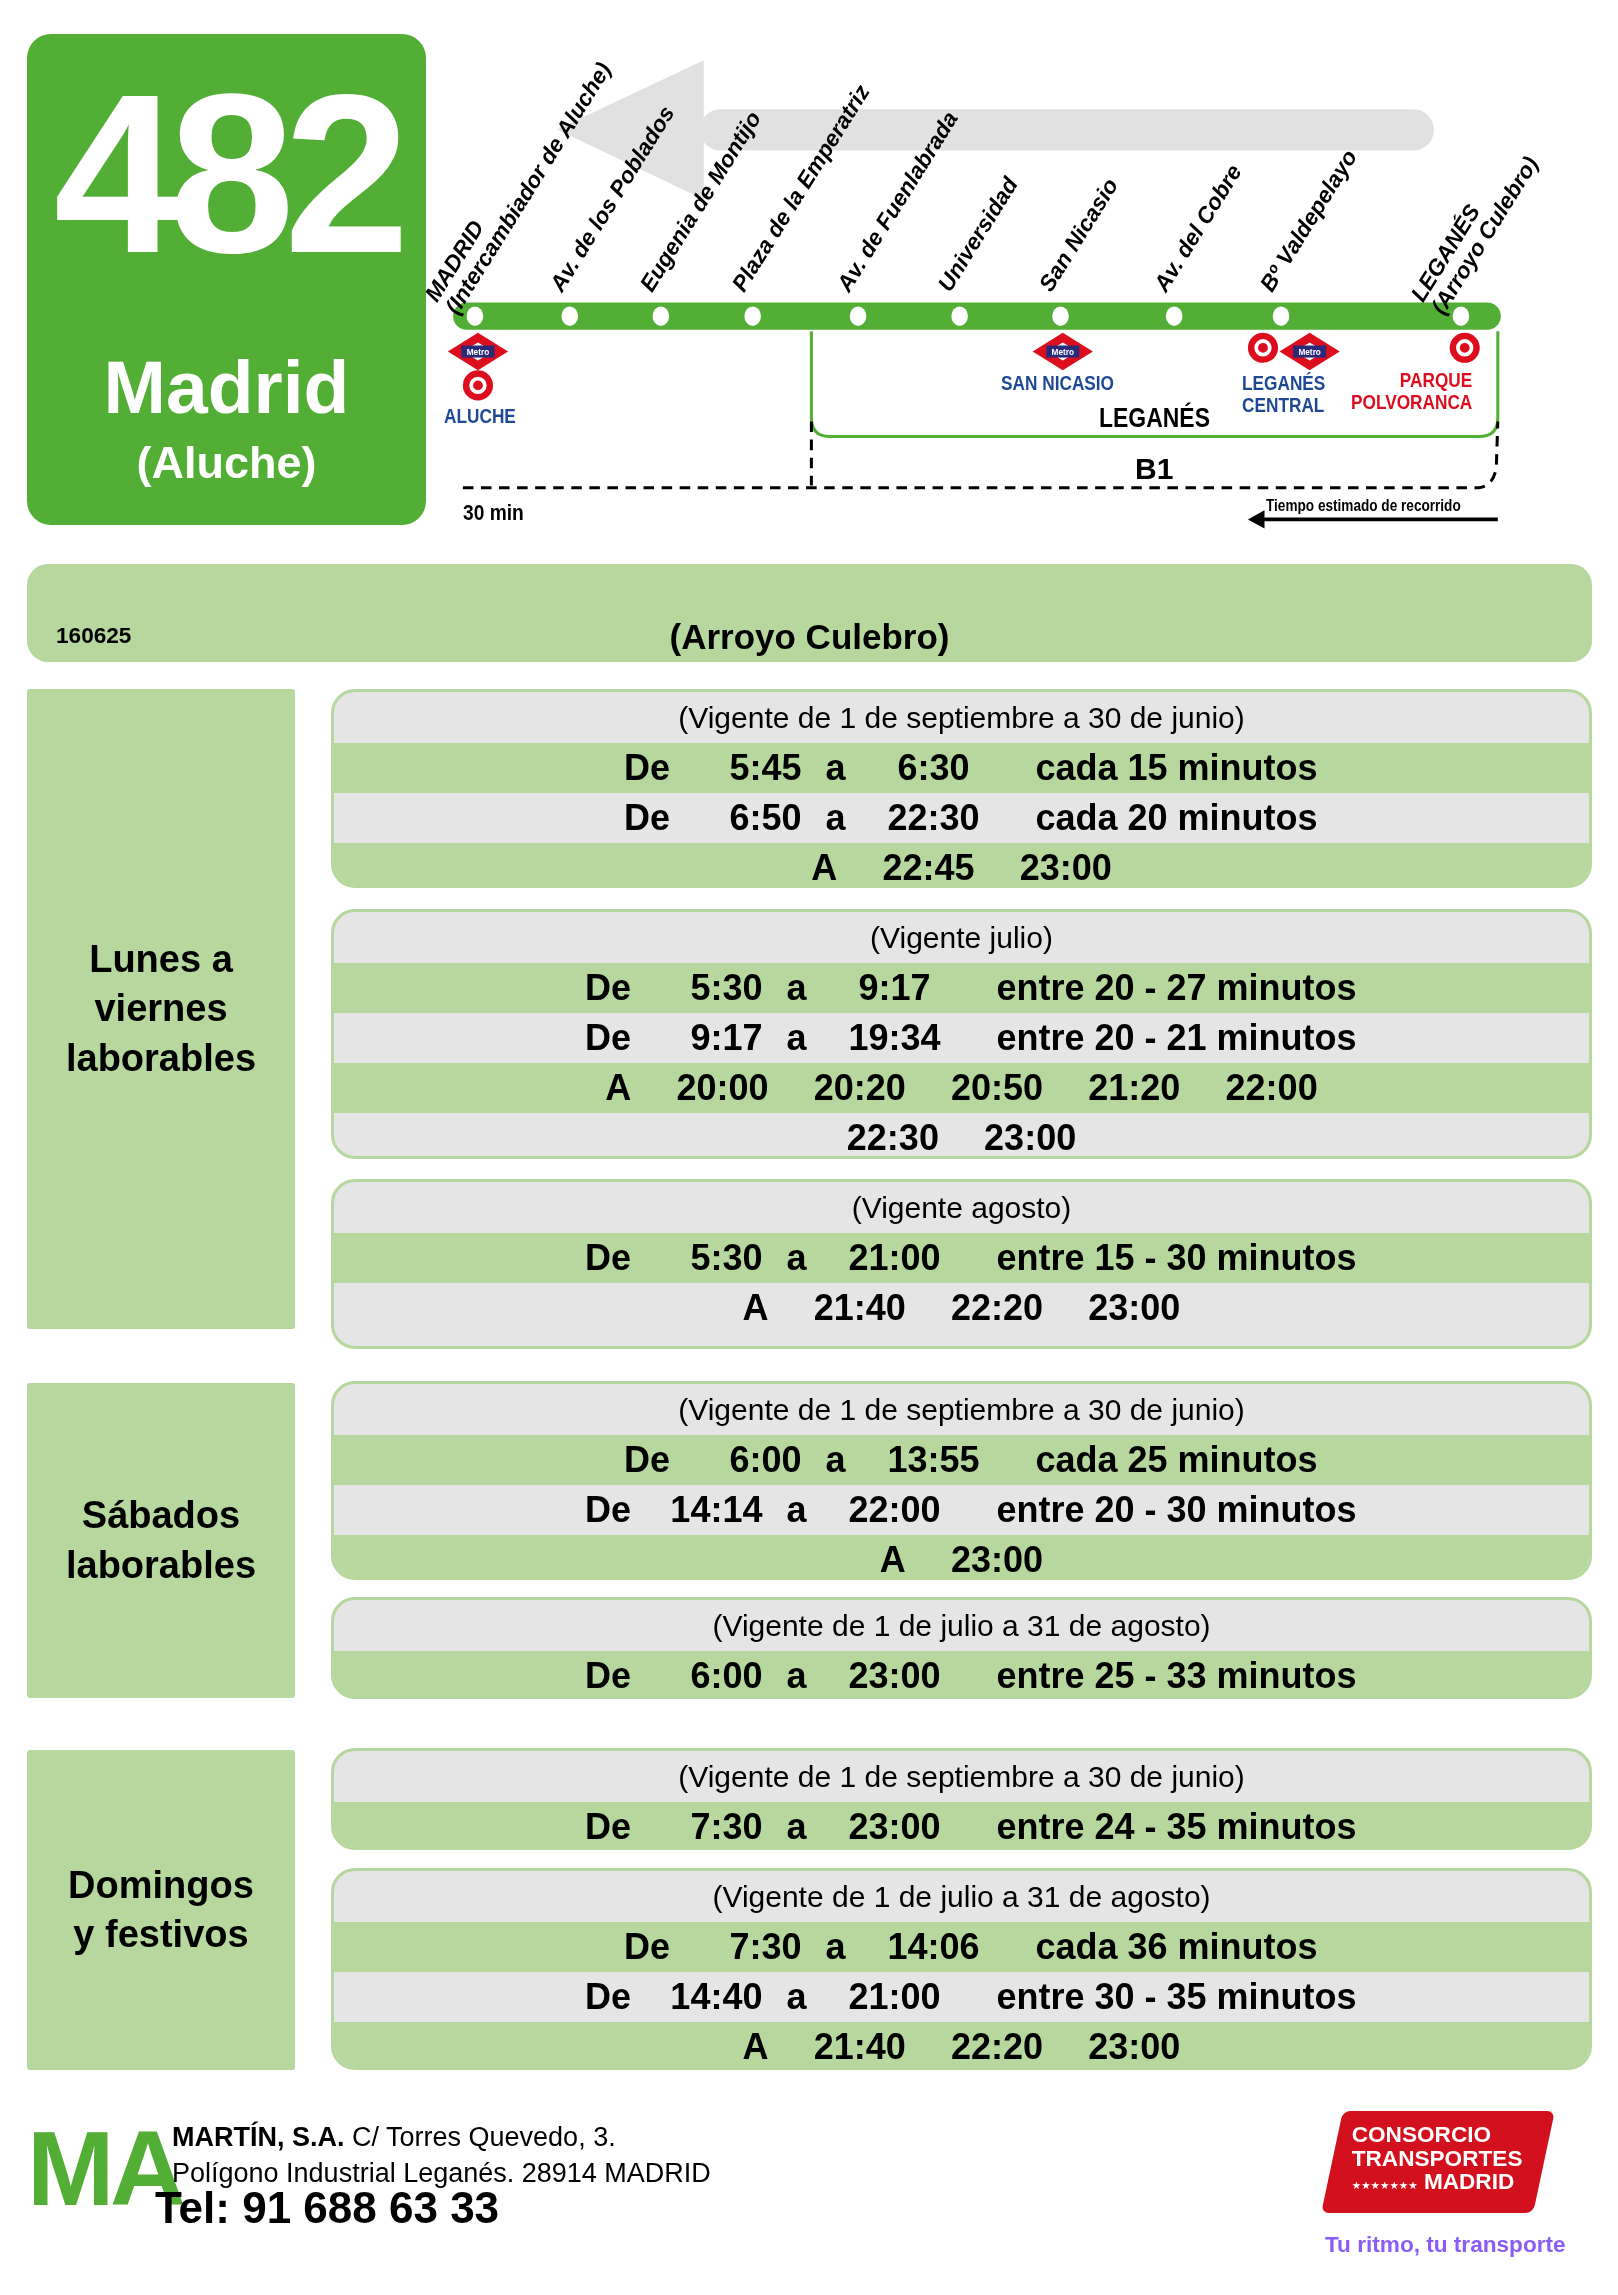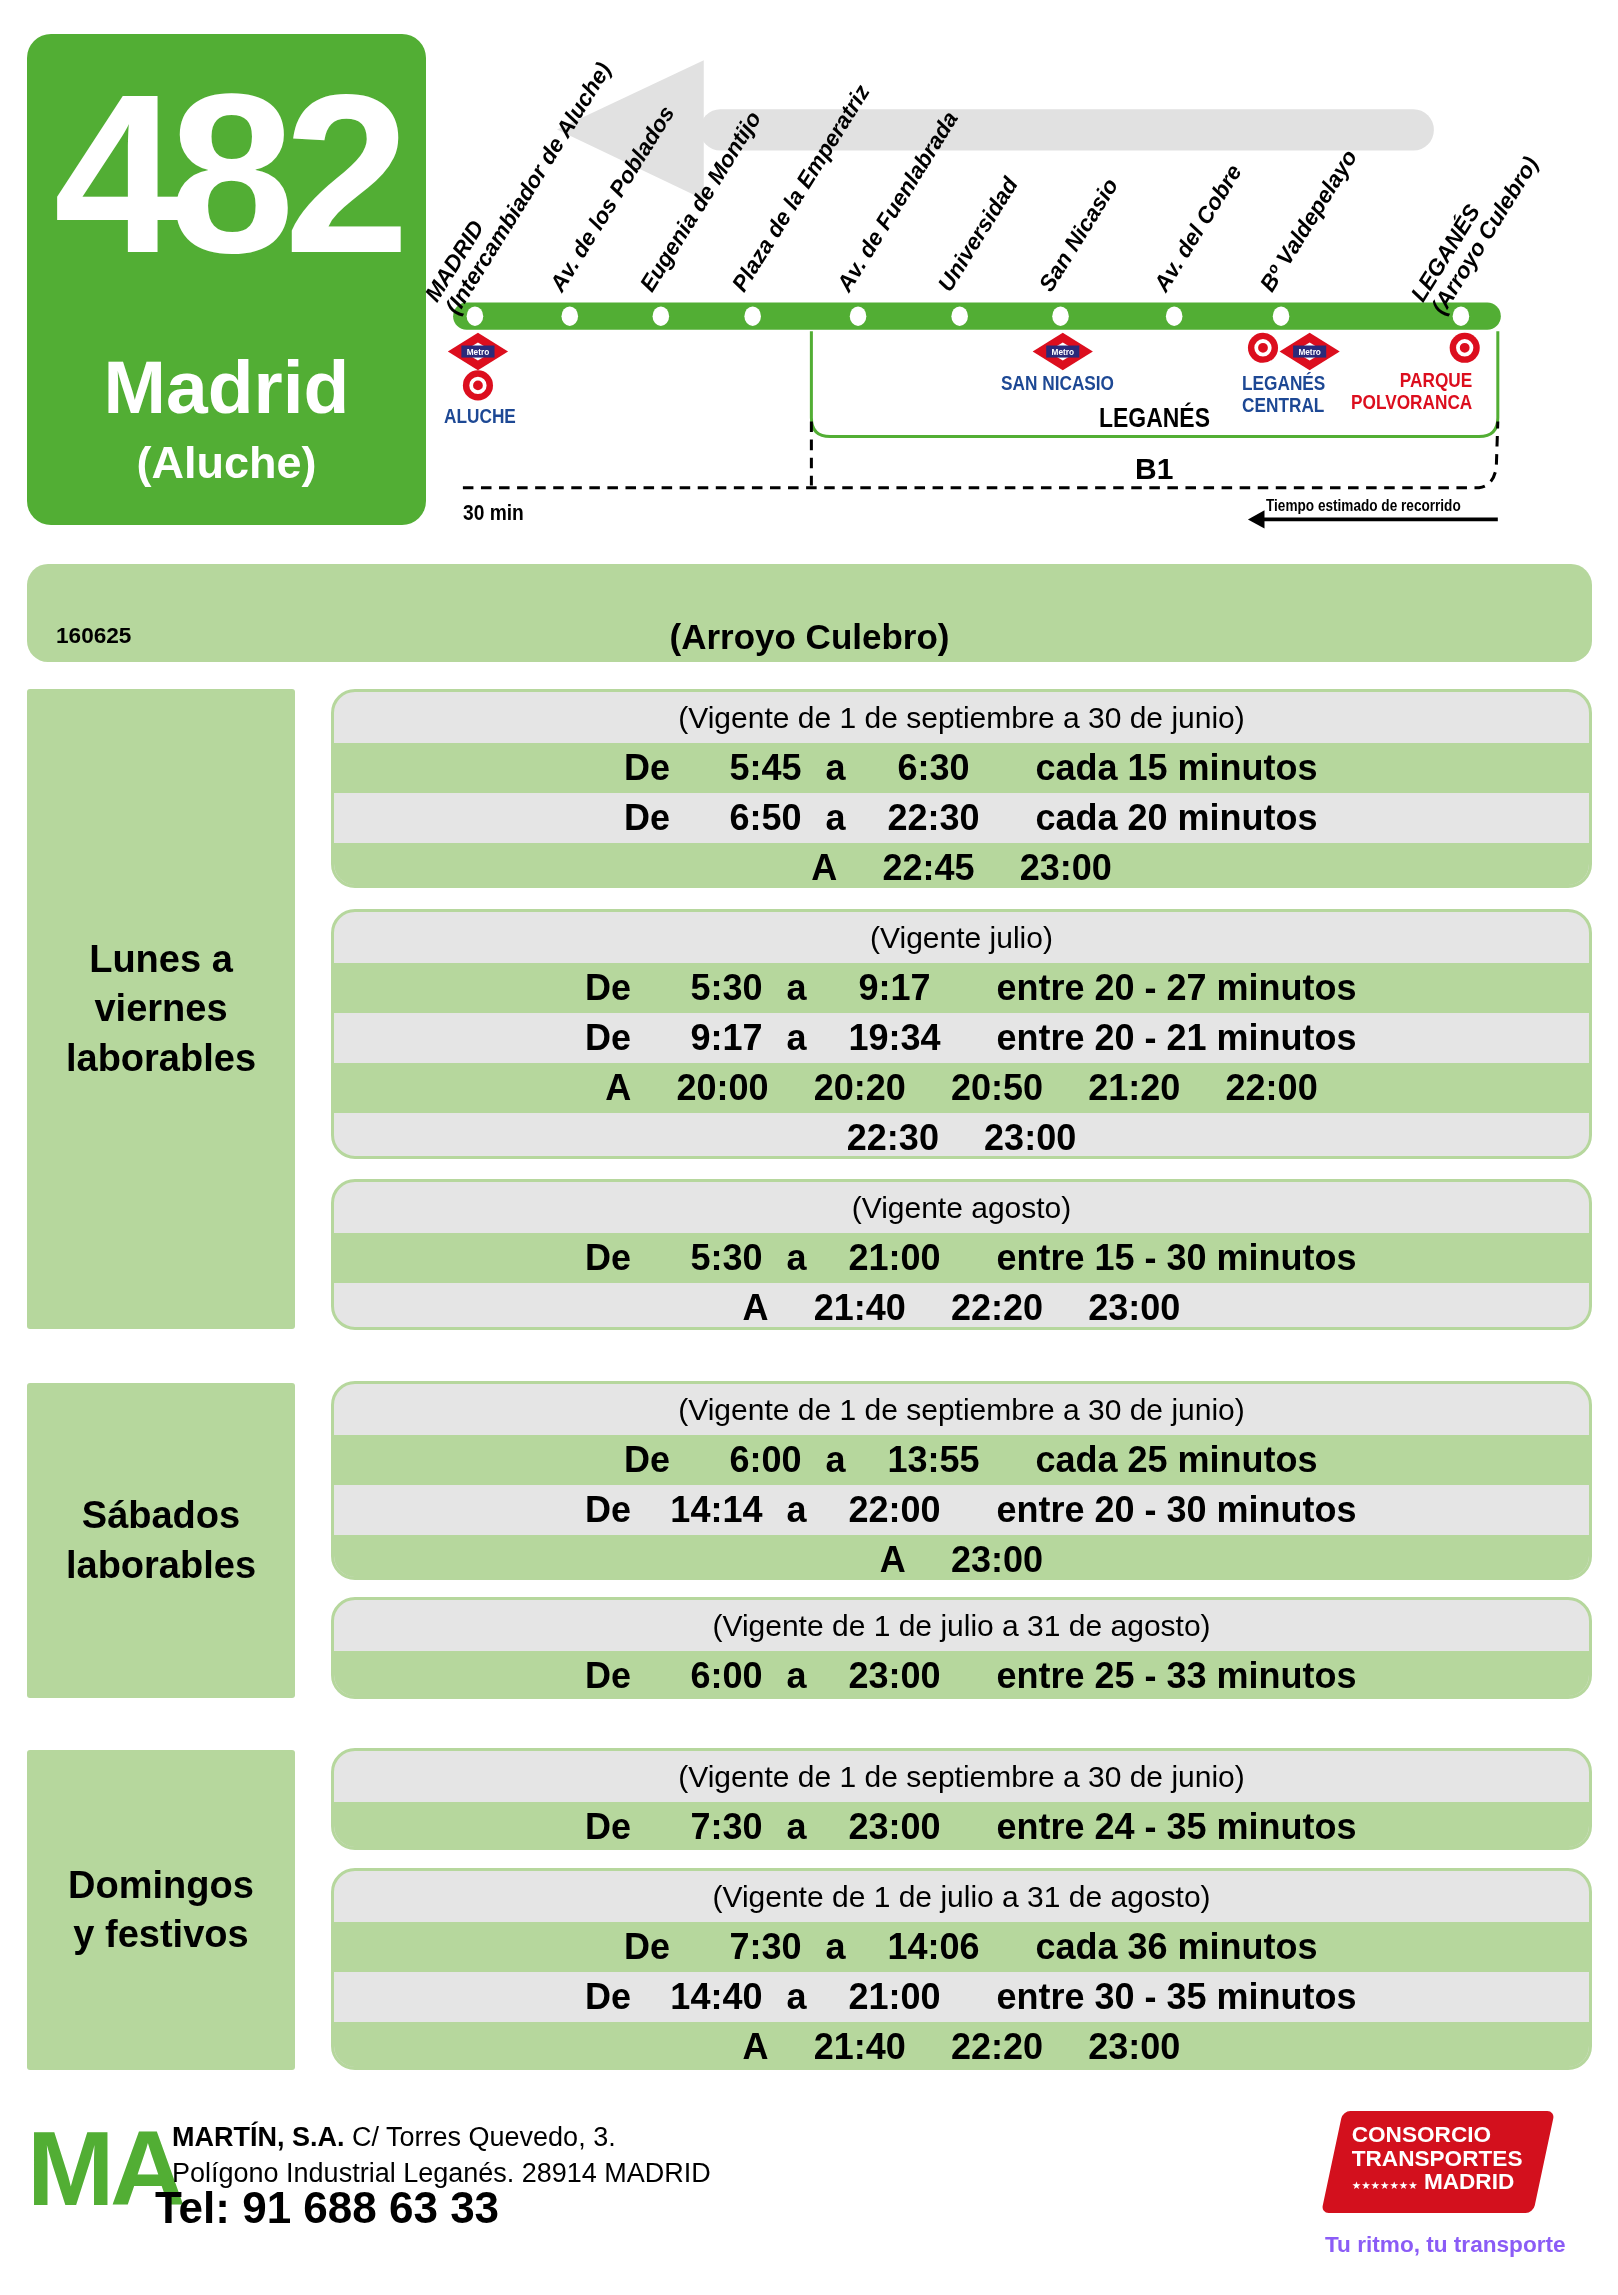--- a/index.html
+++ b/index.html
@@ -175,21 +175,21 @@
 </div>
 
 <div class="card" style="top:909px;height:250px">
   <div class="card-caption">(Vigente julio)</div>
   <div class="row g"><span class="c1">De</span><span class="c2">5:30</span><span class="c3">a</span><span class="c4">9:17</span><span class="c5">entre 20 - 27 minutos</span></div>
   <div class="row"><span class="c1">De</span><span class="c2">9:17</span><span class="c3">a</span><span class="c4">19:34</span><span class="c5">entre 20 - 21 minutos</span></div>
   <div class="row g"><span class="t">A</span><span class="t">20:00</span><span class="t">20:20</span><span class="t">20:50</span><span class="t">21:20</span><span class="t">22:00</span></div>
   <div class="row"><span class="t">22:30</span><span class="t">23:00</span></div>
 </div>
 
-<div class="card" style="top:1179px;height:151px">
+<div class="card" style="top:1179px;height:170px">
   <div class="card-caption">(Vigente agosto)</div>
   <div class="row g"><span class="c1">De</span><span class="c2">5:30</span><span class="c3">a</span><span class="c4">21:00</span><span class="c5">entre 15 - 30 minutos</span></div>
   <div class="row"><span class="t">A</span><span class="t">21:40</span><span class="t">22:20</span><span class="t">23:00</span></div>
 </div>
 
 <div class="day-label" style="top:1383px;height:315px">Sábados
 laborables</div>
 
 <div class="card" style="top:1381px;height:199px">
   <div class="card-caption">(Vigente de 1 de septiembre a 30 de junio)</div>

